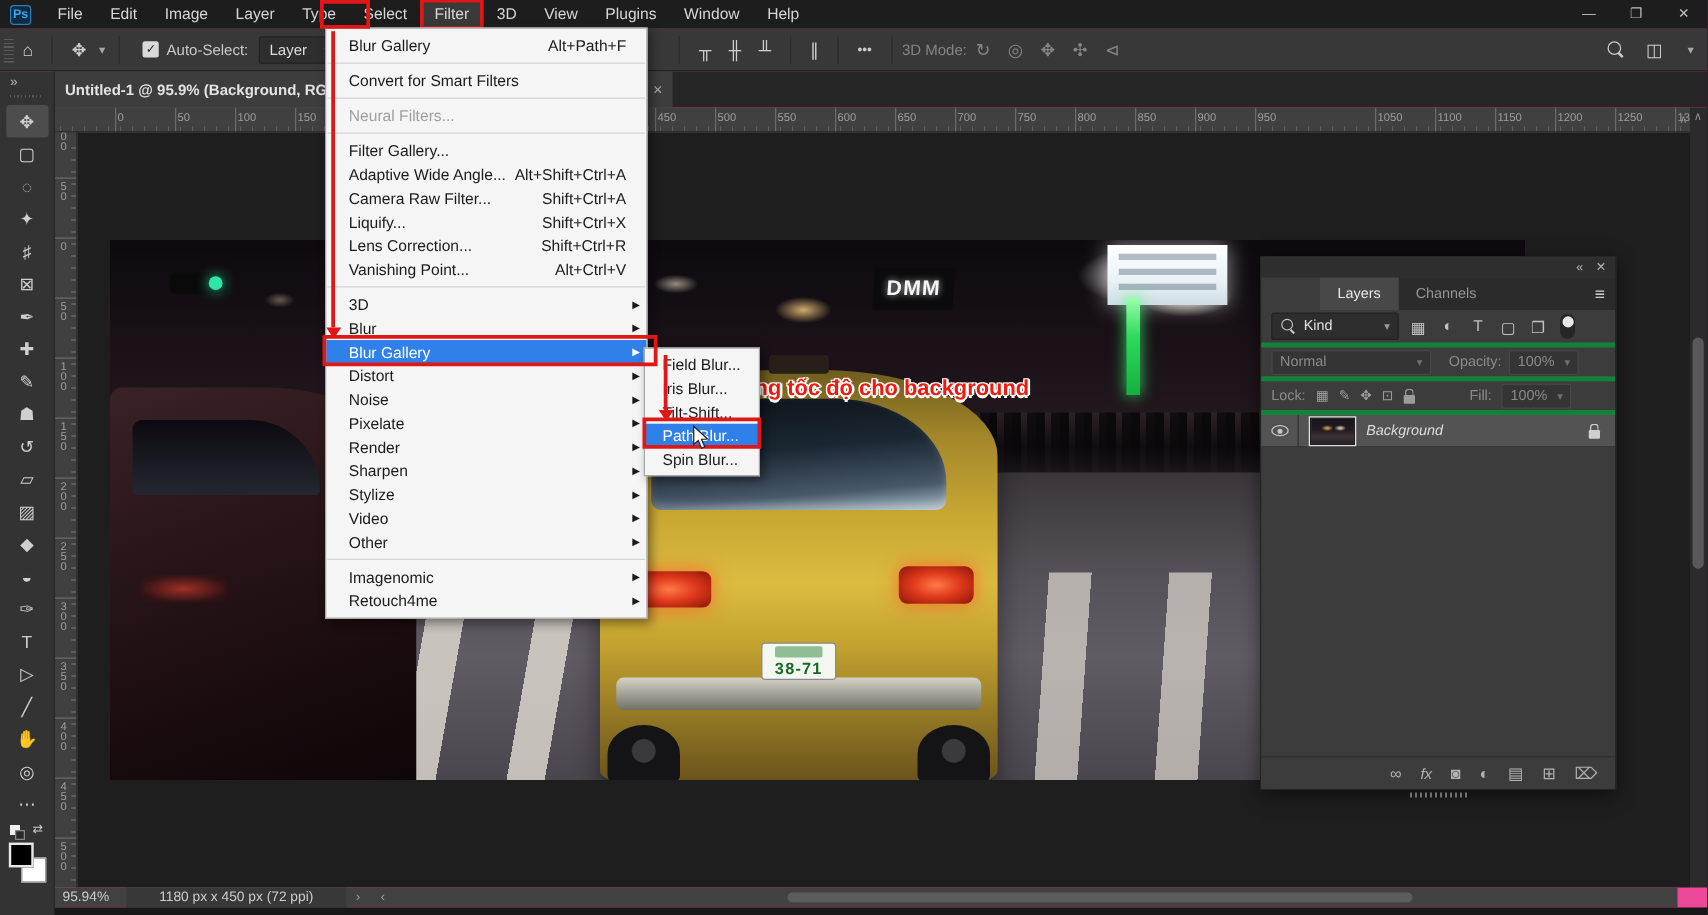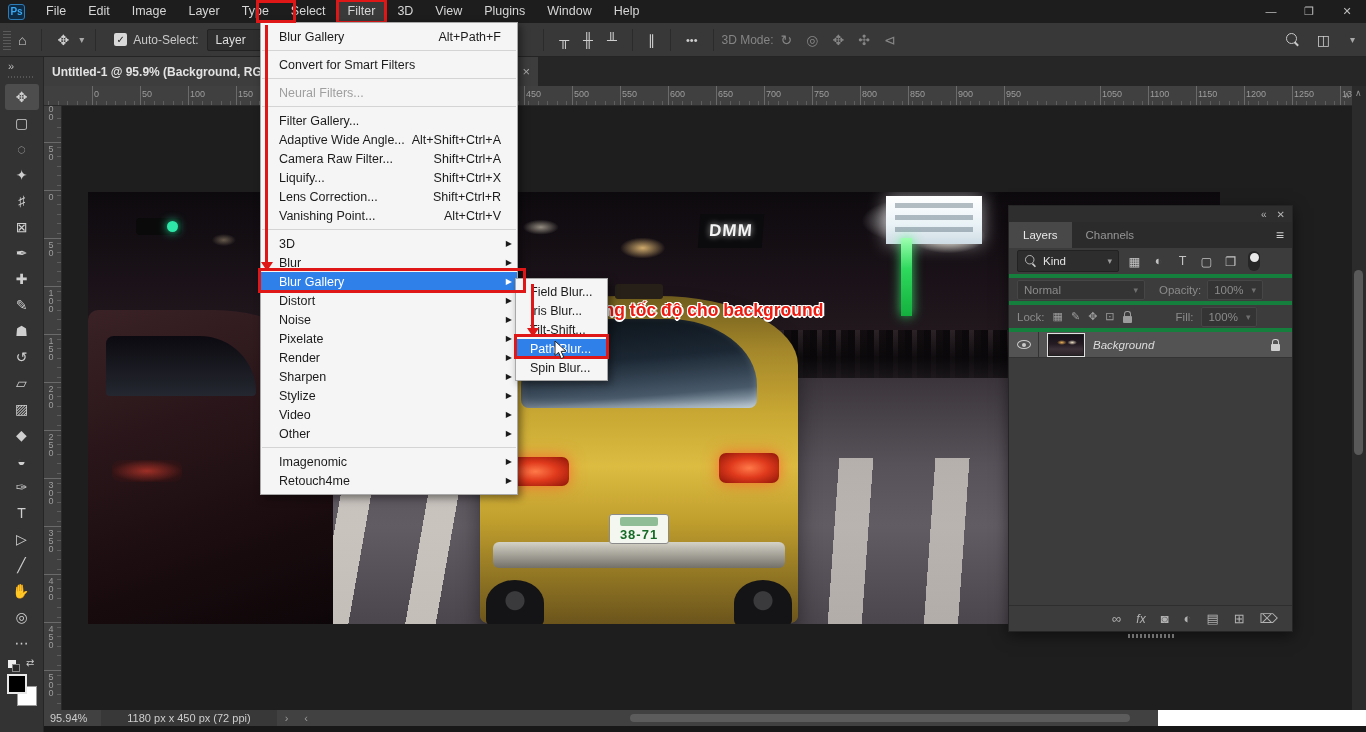--- a/index.html
+++ b/index.html
@@ -1,19 +1,19 @@
 <!DOCTYPE html>
 <html><head>
 <meta charset="utf-8">
 <style>
   * { margin:0; padding:0; box-sizing:border-box; }
   html,body { background:#000; }
   #app {
     position:relative; width:1366px; height:732px; overflow:hidden;
-    font-family:"Liberation Sans", sans-serif; background:#ffffff;
+    font-family:"Liberation Sans", sans-serif; background:#ec4899;
     -webkit-font-smoothing:antialiased; user-select:none;
   }
   
   #titlebar { position:absolute; left:0; top:0; width:1366px; height:23px;
     background:#1d1d1d; display:flex; align-items:center; color:#d6d6d6; font-size:12.5px; }
   .ps-logo { width:17px; height:16px; margin:0 10px 0 8px; background:#0d2b45; border:1px solid #2d7cb8;
     border-radius:3px; color:#39a8f0; font-size:10px; font-weight:bold; text-align:center; line-height:14px; }
   #menu-row { display:flex; height:23px; align-items:center; }
   .tmenu { padding:0 11px; height:23px; line-height:23px; cursor:default; }
   .tmenu.active { background:#3a3a3a; outline:3px solid #e01717; outline-offset:-2px; }
@@ -150,21 +150,21 @@
     background:radial-gradient(circle at 50% 45%, #3a3a3c 0 9px, #141416 10px 100%); }
   .taxi .wl { left:2%; } .taxi .wr { right:2%; }
   #canvas-note { position:absolute; left:457px; top:194px; color:#ee1a10; font-weight:bold; font-size:17.5px;
     text-shadow:-1px -1px 0 #fff, 1px -1px 0 #fff, -1px 1px 0 #fff, 1px 1px 0 #fff, 0 2px 0 #fff, 2px 0 0 #fff; white-space:nowrap; z-index:5; }
   
   #layers-panel { position:absolute; left:1008px; top:205px; width:285px; height:427px;
     background:#3c3c3c; border:1px solid #252525; box-shadow:0 4px 14px rgba(0,0,0,.5);
     color:#c8c8c8; font-size:11.5px; }
   #lp-header { height:16px; background:#2e2e2e; display:flex; justify-content:flex-end; align-items:center;
     gap:10px; padding-right:7px; color:#b5b5b5; font-size:10px; }
-  #lp-tabs { height:26px; background:#2b2b2b; display:flex; align-items:flex-end; }
+  #lp-tabs { height:26px; background:#2b2b2b; display:flex; align-items:flex-end;margin-left:47px; }
   .lp-tab { padding:0 14px; height:26px; line-height:26px; color:#969696; }
   .lp-tab.active { background:#484848; color:#e8e8e8; }
   #lp-tabs .burger { margin-left:auto; margin-right:8px; align-self:center; color:#cfcfcf; font-size:14px; }
   .lp-row { display:flex; align-items:center; padding:0 8px; border-bottom:4px solid #15803d; }
   #lp-filter { height:30px; gap:7px; }
   .kind-combo { display:flex; align-items:center; gap:5px; background:#2d2d2d; border:1px solid #222;
     border-radius:2px; height:22px; padding:0 6px; width:102px; color:#e0e0e0; }
   .kind-combo .dd-chev { margin-left:auto; }
   .f-icon { color:#c2c2c2; font-size:12.5px; width:17px; text-align:center; }
   .toggle-pill { width:12px; height:20px; background:#262626; border-radius:7px; position:relative; margin-left:2px; }
@@ -218,21 +218,21 @@
   
   .red-box { position:absolute; border:3px solid #e01717; z-index:30; pointer-events:none; }
   .red-line { position:absolute; width:3px; background:#e01717; z-index:30; pointer-events:none; }
   .red-head { position:absolute; width:0; height:0; border-left:6px solid transparent; border-right:6px solid transparent;
     border-top:9px solid #e01717; z-index:30; pointer-events:none; }
   #cursor-pointer { position:absolute; left:554px; top:340px; z-index:40; pointer-events:none; }
   
   #vscroll { position:absolute; left:1352px; top:86px; width:14px; height:624px; background:#2b2b2b; }
   #vscroll .vthumb { position:absolute; left:2px; top:184px; width:9px; height:185px; background:#595959; border-radius:5px; }
   #vscroll .vchev { position:absolute; left:3px; top:2px; color:#8f8f8f; font-size:9px; }
-  #statusbar { position:absolute; left:44px; top:710px; width:1114px; height:16px; background:#414141;
+  #statusbar { position:absolute; left:44px; top:710px; width:1298px; height:16px; background:#414141;
     color:#cdcdcd; font-size:11px; display:flex; align-items:center; }
   #status-zoom { padding:0 14px 0 6px; }
   #status-dims { background:#383838; height:16px; line-height:16px; padding:0 26px 0 26px; }
   .status-chev { color:#9a9a9a; padding:0 8px; font-size:11px; }
   #hthumb { position:absolute; left:586px; top:4px; width:500px; height:8px; background:#5c5c5c; border-radius:4px; }
   #bottomstrip { position:absolute; left:44px; top:726px; width:1322px; height:6px; background:#181818; }
   #toolbar-bottom { position:absolute; left:0; top:710px; width:44px; height:22px; background:#333; border-right:1px solid #262626; }
 </style>
 </head>
 <body>

